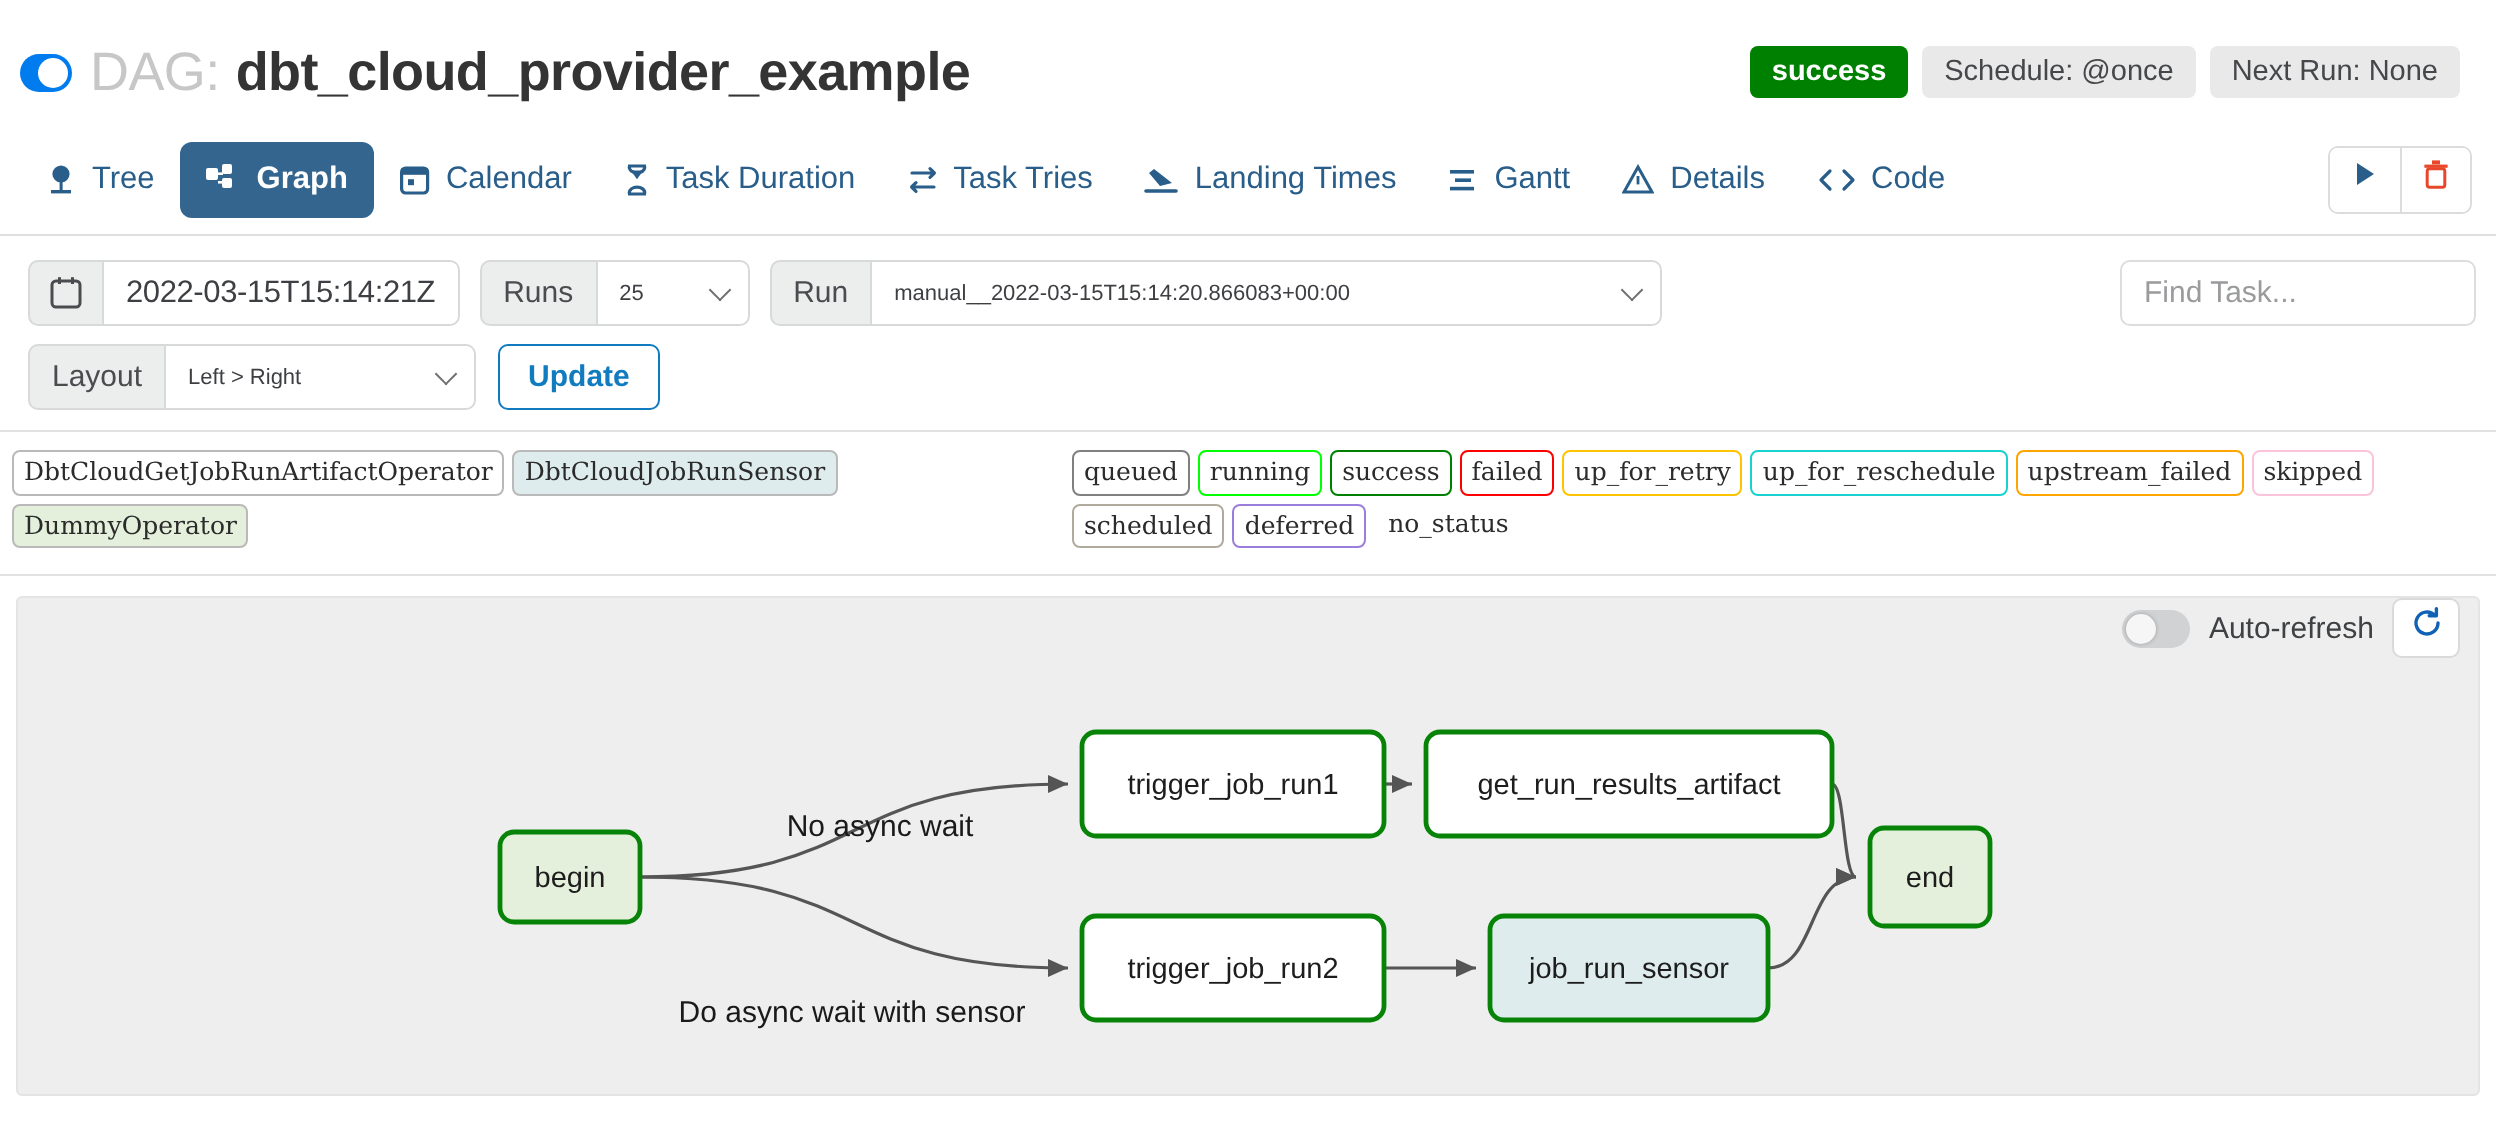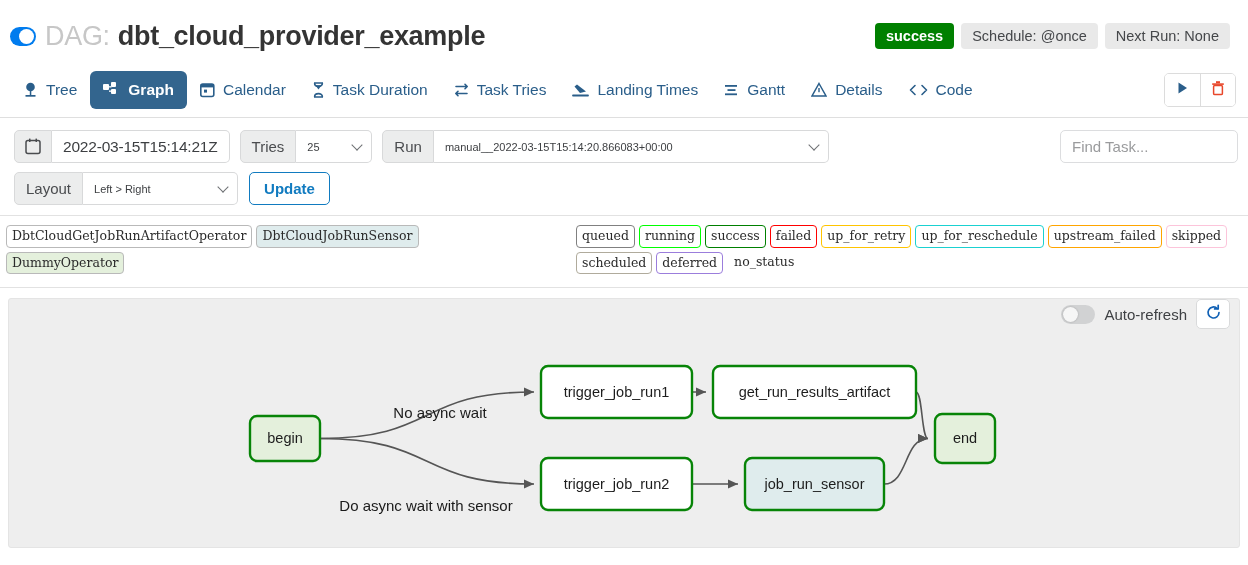--- a/index.html
+++ b/index.html
@@ -114,21 +114,21 @@
   }
   .find-task {
     margin-left: auto; background: #fff; border: 1px solid #dcdddf;
     border-radius: 5px; height: 33px; width: 178px;
     display: flex; align-items: center; padding: 0 11px;
     font-size: 15px; color: #9a9b9d;
   }
 
   
   .legend { padding: 9px 8px 9px 6px; border-bottom: 1px solid #e2e2e2; }
-  .legend-flex { display: flex; gap: 40px; }
+  .legend-flex { display: flex; }
   .legend-col { display: flex; flex-wrap: wrap; align-content: flex-start; }
   .legend-ops { width: 530px; }
   .legend-states { flex: 1; }
   .chip {
     font-family: "DejaVu Serif", serif;
     font-size: 12.5px; line-height: 1;
     padding: 4px 5px; margin: 0 4px 4px 0;
     border: 1.6px solid #b9b9b9; border-radius: 4px;
     background: #fff; color: #2b2b2b; white-space: nowrap;
   }
@@ -310,21 +310,21 @@
         <svg width="16" height="17" viewBox="0 0 16 17">
             <rect x="1" y="2.5" width="14" height="13" rx="2" fill="none" stroke="#4a4c4f" stroke-width="1.5"></rect>
             <rect x="4" y="0.6" width="1.5" height="3.4" fill="#4a4c4f"></rect>
             <rect x="10.5" y="0.6" width="1.5" height="3.4" fill="#4a4c4f"></rect>
           </svg>
       </div>
       <div class="txtfield">2022-03-15T15:14:21Z</div>
     </div>
 
     <div class="grp" style="margin-left:10px">
-      <div class="addon rd-l">Tries</div>
+      <div class="addon rd-l">Runs</div>
       <div class="selbox sel-runs">25</div>
     </div>
 
     <div class="grp" style="margin-left:10px">
       <div class="addon rd-l">Run</div>
       <div class="selbox sel-run">manual__2022-03-15T15:14:20.866083+00:00</div>
     </div>
 
     <div class="find-task">Find Task...</div>
   </div>

